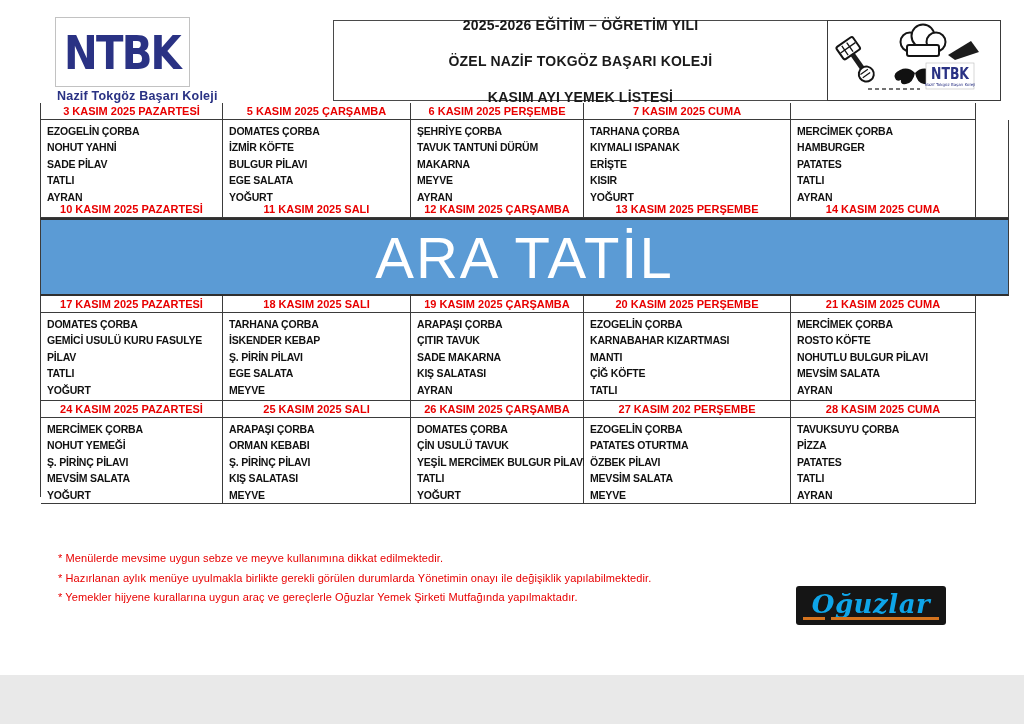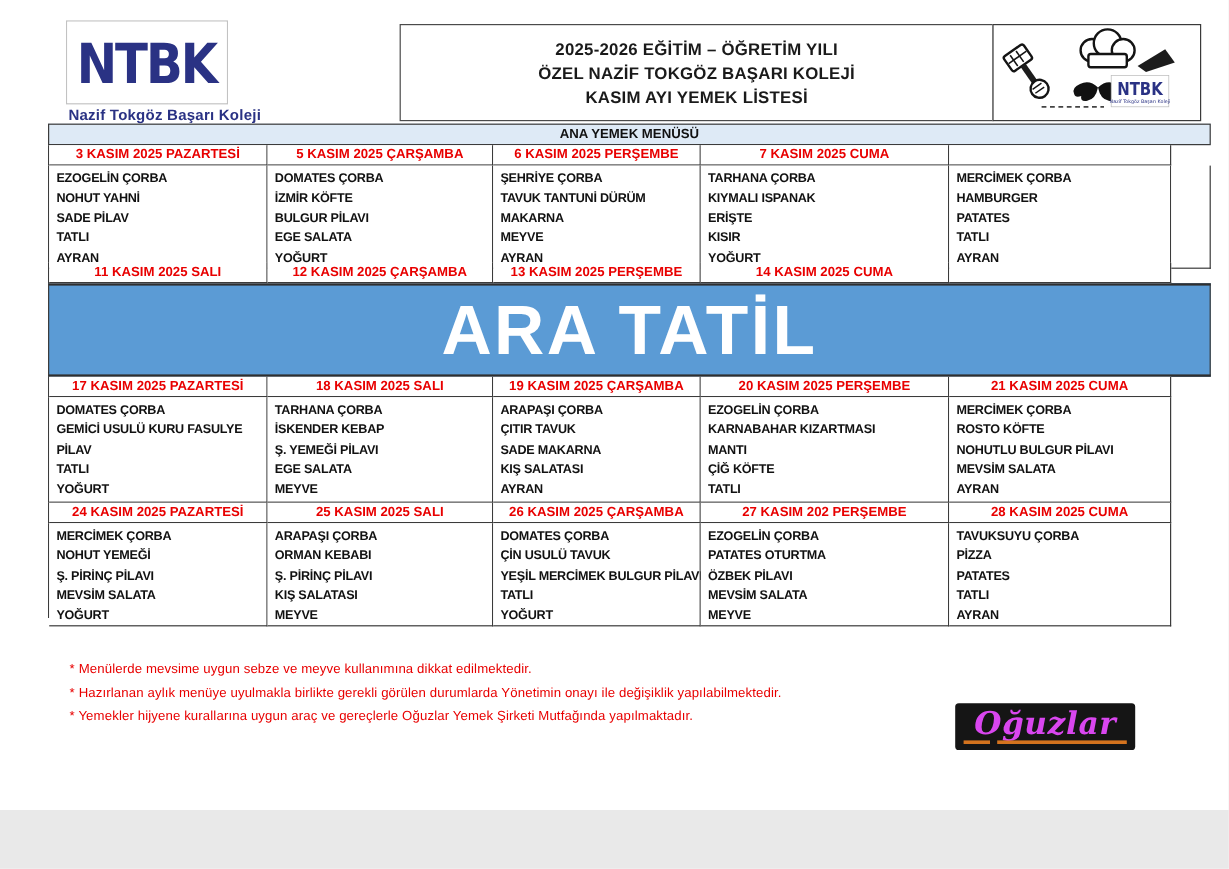--- a/index.html
+++ b/index.html
@@ -11,21 +11,21 @@
   .page{position:relative;width:1024px;height:675px;background:#ffffff;
     font-family:"Liberation Sans",sans-serif;overflow:hidden;margin:0 auto;}
 
   
   .logo-box{position:absolute;left:55px;top:17px;width:135px;height:70px;
     border:1px solid #c2c2c2;background:#fff;}
   .logo-name{position:absolute;left:57px;top:89px;width:220px;font-size:12.5px;
     font-weight:bold;color:var(--logo-navy);letter-spacing:.2px;}
   .title-box{position:absolute;left:333px;top:20px;width:495px;height:81px;
     border:1px solid #4a4a4a;display:flex;flex-direction:column;align-items:center;
-    justify-content:center;gap:4px;}
+    justify-content:center;gap:20px;}
   .title-line{font-size:14px;font-weight:bold;color:#1a1a1a;letter-spacing:.2px;}
   .chef-box{position:absolute;left:827px;top:20px;width:174px;height:81px;
     border:1px solid #3a3a3a;background:#fff;}
 
   
   .menu-table{position:absolute;left:40px;top:103px;}
   .band{width:969px;height:18px;background:var(--band-blue);border:1px solid var(--border);
     display:flex;align-items:center;justify-content:center;font-size:11px;font-weight:bold;color:#111;}
   .trow{display:grid;width:max-content;border-left:1px solid var(--border);}
   .six{grid-template-columns:182px 188px 173px 207px 185px 33px;}
@@ -33,30 +33,30 @@
   .cell{border-right:1px solid var(--border);border-bottom:1px solid var(--border);background:#fff;}
   .date-row{height:17px;}
   .date-cell{display:flex;align-items:center;justify-content:center;
     font-size:11px;font-weight:bold;color:var(--date-red);white-space:nowrap;overflow:hidden;}
   .menu-cell{padding:3px 19px 0 6px;}
   .menu-item{font-size:10.5px;font-weight:bold;color:#111;line-height:16.4px;
     letter-spacing:-.2px;white-space:nowrap;}
   .banner{width:969px;height:78px;background:var(--banner-blue);
     border:1px solid var(--border);border-top:2px solid #2f2f2f;border-bottom:2px solid #2f2f2f;
     display:flex;align-items:center;justify-content:center;
-    color:#fff;font-size:58px;font-weight:bold;letter-spacing:2px;}
+    color:#fff;font-size:58px;font-weight:normal;letter-spacing:2px;}
 
   
   .notes{position:absolute;left:58px;top:552px;}
   .note{font-size:11px;color:var(--date-red);line-height:13px;margin-bottom:6.5px;
     font-weight:500;letter-spacing:.1px;}
   .caterer-logo{position:absolute;left:796px;top:586px;width:150px;height:39px;
     background:#151515;border-radius:3px;display:flex;align-items:center;justify-content:center;}
   .caterer-text{font-family:"DejaVu Serif",serif;font-style:italic;font-weight:bold;
-    color:#d946ef;font-size:26px;letter-spacing:.5px;margin-top:-4px;}
+    color:#0ea5e9;font-size:26px;letter-spacing:.5px;margin-top:-4px;}
   .bar{position:absolute;height:2.5px;background:var(--underline-orange);top:31px;}
   .bar-left{left:7px;width:22px;}
   .bar-right{left:35px;width:108px;}
 
   .navy-fill{fill:var(--logo-navy);}
 </style>
 </head>
 <body>
 
 <div class="page">
@@ -107,21 +107,20 @@
 
       <g>
         <rect x="98" y="42" width="48" height="26" fill="#ffffff" stroke="#bbbbbb" stroke-width="0.6"></rect>
         <text x="122" y="58" text-anchor="middle" font-family="DejaVu Sans, sans-serif" font-size="15" font-weight="bold" class="navy-fill" textLength="38" lengthAdjust="spacingAndGlyphs">NTBK</text>
         <text x="122" y="64.5" text-anchor="middle" font-family="DejaVu Sans, sans-serif" font-size="4" class="navy-fill">Nazif Tokgöz Başarı Koleji</text>
       </g>
     </svg>
   </div>
 
   <div class="menu-table">
-    <div class="band">ANA YEMEK MENÜSÜ</div>
     <div id="table-rows">
         <div class="trow date-row six">
           <div class="cell date-cell">3 KASIM 2025 PAZARTESİ</div>
           <div class="cell date-cell">5 KASIM 2025 ÇARŞAMBA</div>
           <div class="cell date-cell">6 KASIM 2025 PERŞEMBE</div>
           <div class="cell date-cell">7 KASIM 2025 CUMA</div>
           <div class="cell"></div>
         </div>
         <div class="trow menu-row six" style="height: 81px;">
           <div class="cell menu-cell">
@@ -155,20 +154,21 @@
           <div class="cell menu-cell">
             <div class="menu-item">MERCİMEK ÇORBA</div>
             <div class="menu-item">HAMBURGER</div>
             <div class="menu-item">PATATES</div>
             <div class="menu-item">TATLI</div>
             <div class="menu-item">AYRAN</div>
           </div>
           <div class="cell"></div>
         </div>
         <div class="trow date-row six">
+          <div class="cell date-cell">10 KASIM 2025 PAZARTESİ</div>
           <div class="cell date-cell">11 KASIM 2025 SALI</div>
           <div class="cell date-cell">12 KASIM 2025 ÇARŞAMBA</div>
           <div class="cell date-cell">13 KASIM 2025 PERŞEMBE</div>
           <div class="cell date-cell">14 KASIM 2025 CUMA</div>
           <div class="cell"></div>
         </div>
         <div class="banner">ARA TATİL</div>
         <div class="trow date-row five">
           <div class="cell date-cell">17 KASIM 2025 PAZARTESİ</div>
           <div class="cell date-cell">18 KASIM 2025 SALI</div>
@@ -180,21 +180,21 @@
           <div class="cell menu-cell">
             <div class="menu-item">DOMATES ÇORBA</div>
             <div class="menu-item">GEMİCİ USULÜ KURU FASULYE</div>
             <div class="menu-item">PİLAV</div>
             <div class="menu-item">TATLI</div>
             <div class="menu-item">YOĞURT</div>
           </div>
           <div class="cell menu-cell">
             <div class="menu-item">TARHANA ÇORBA</div>
             <div class="menu-item">İSKENDER KEBAP</div>
-            <div class="menu-item">Ş. YEMEĞİ PİLAVI</div>
+            <div class="menu-item">Ş. PİRİN PİLAVI</div>
             <div class="menu-item">EGE SALATA</div>
             <div class="menu-item">MEYVE</div>
           </div>
           <div class="cell menu-cell">
             <div class="menu-item">ARAPAŞI ÇORBA</div>
             <div class="menu-item">ÇITIR TAVUK</div>
             <div class="menu-item">SADE MAKARNA</div>
             <div class="menu-item">KIŞ SALATASI</div>
             <div class="menu-item">AYRAN</div>
           </div>

